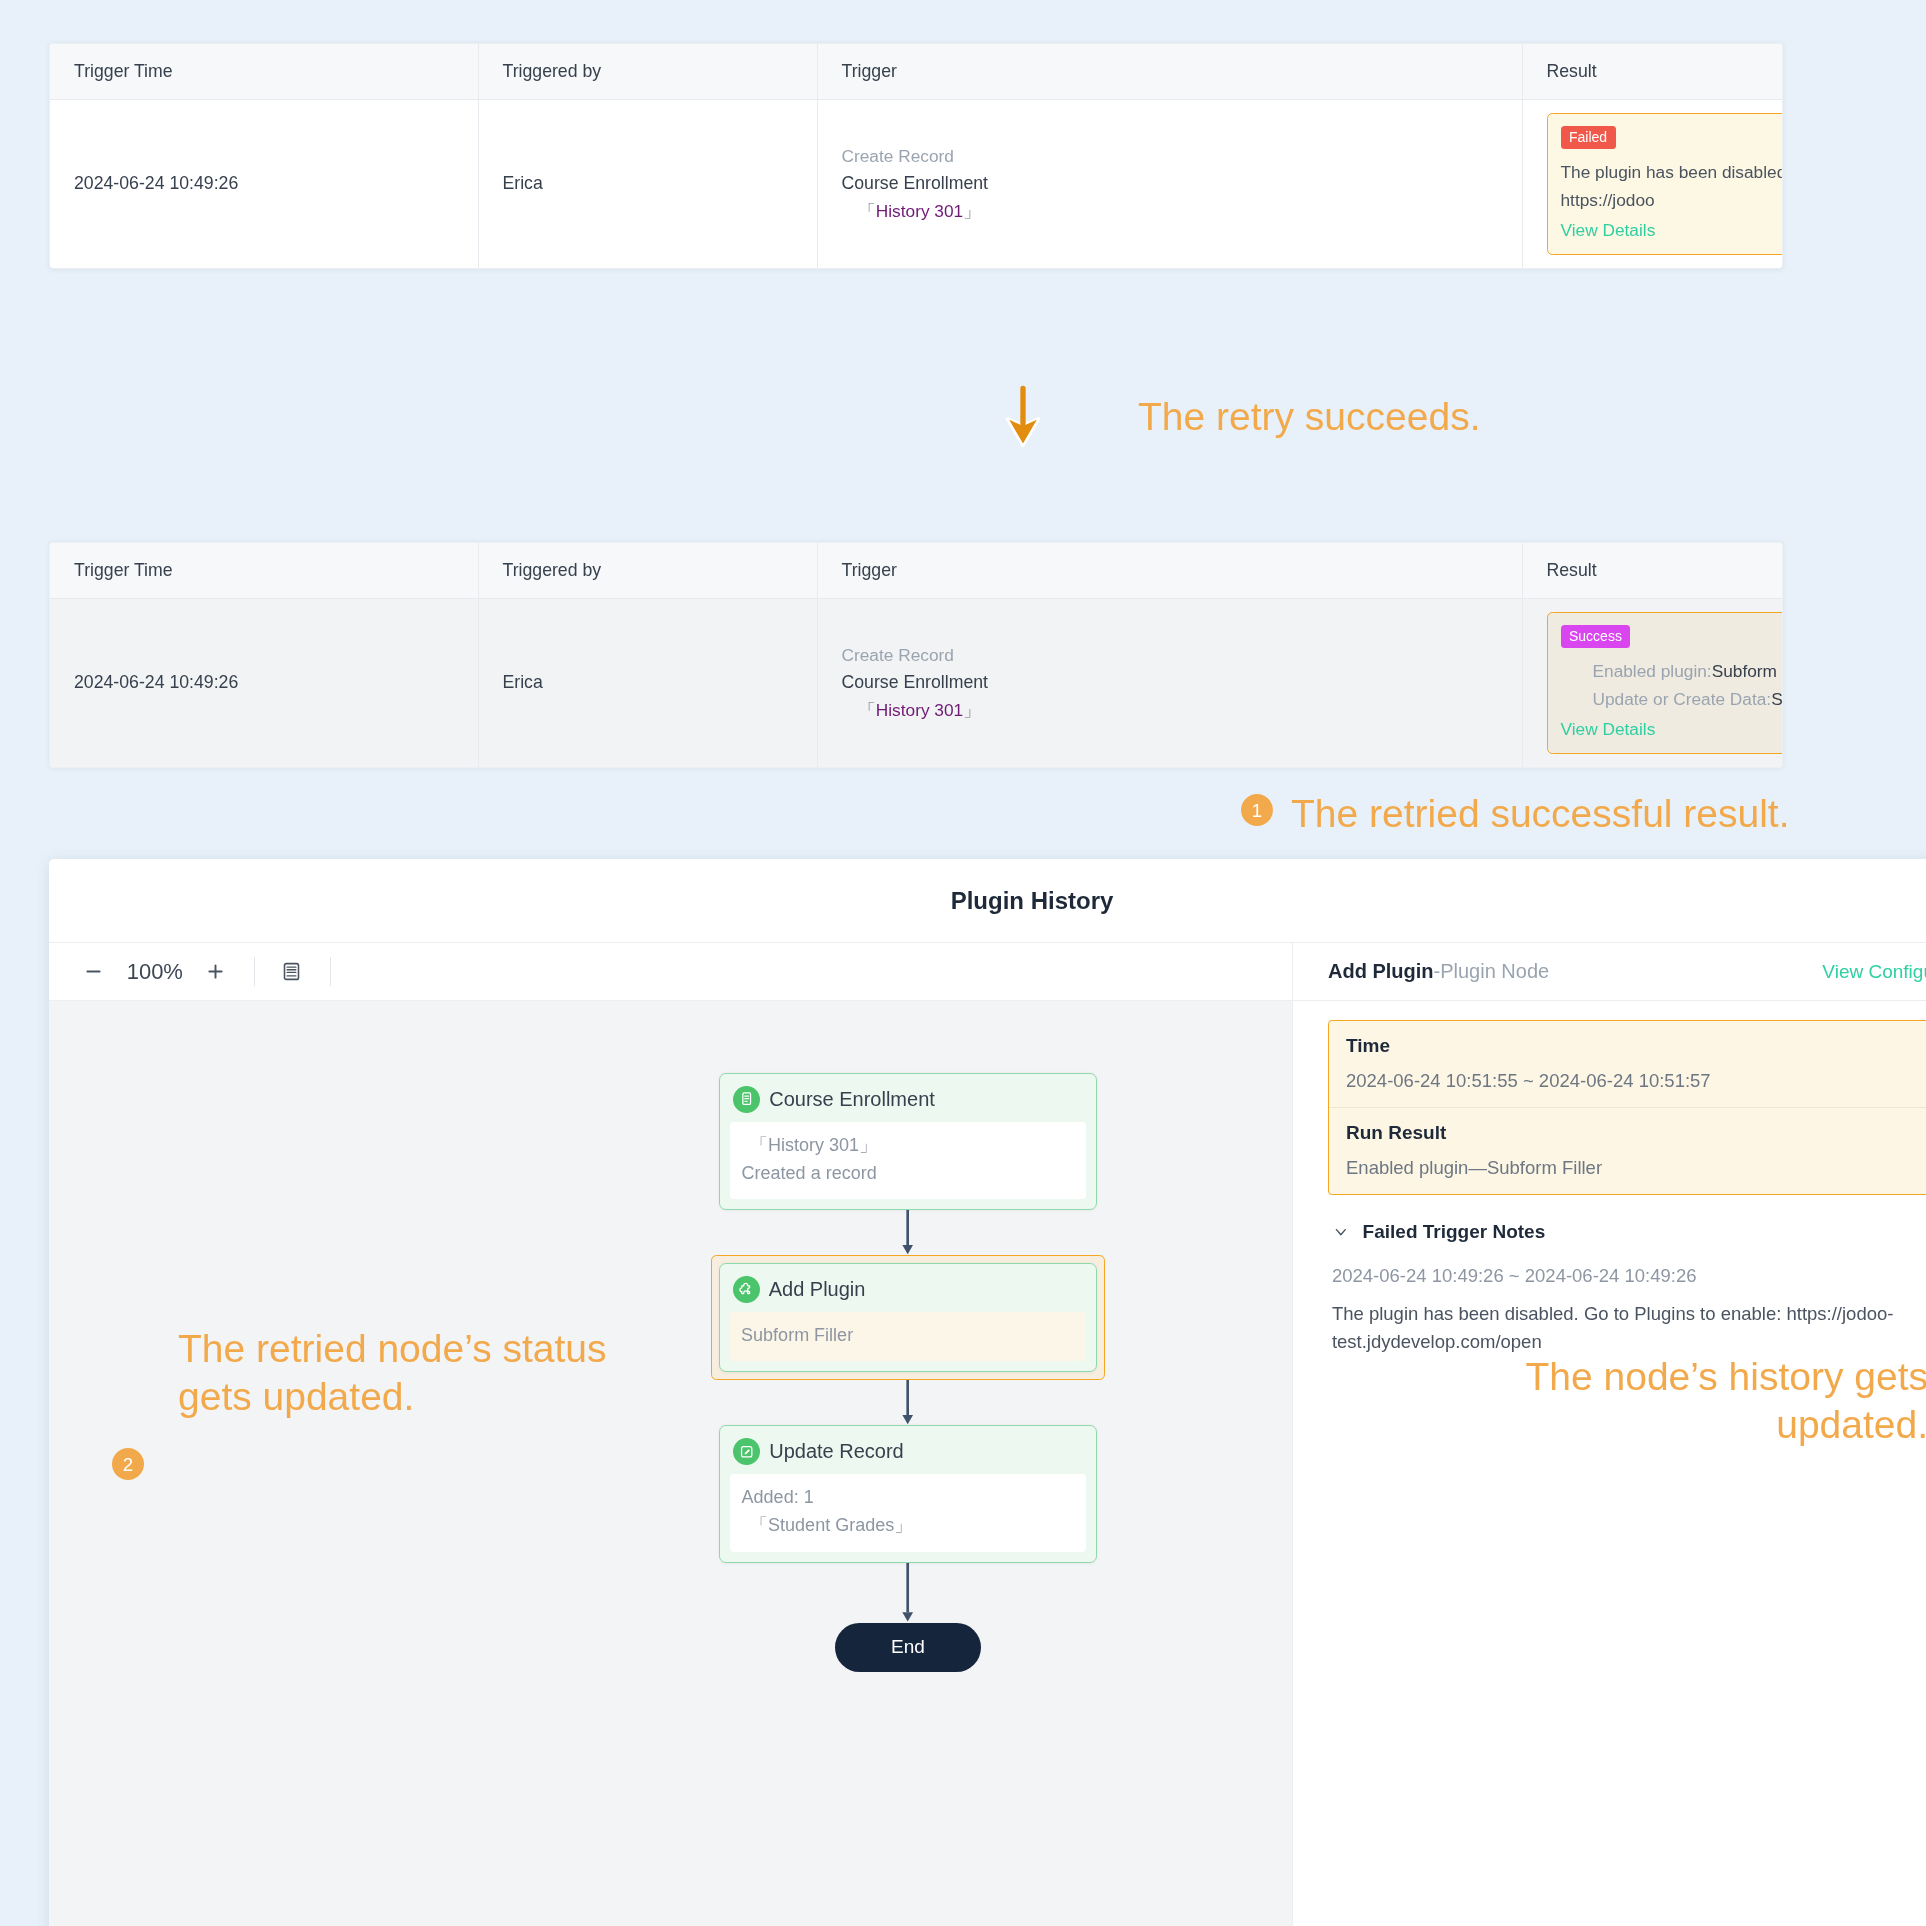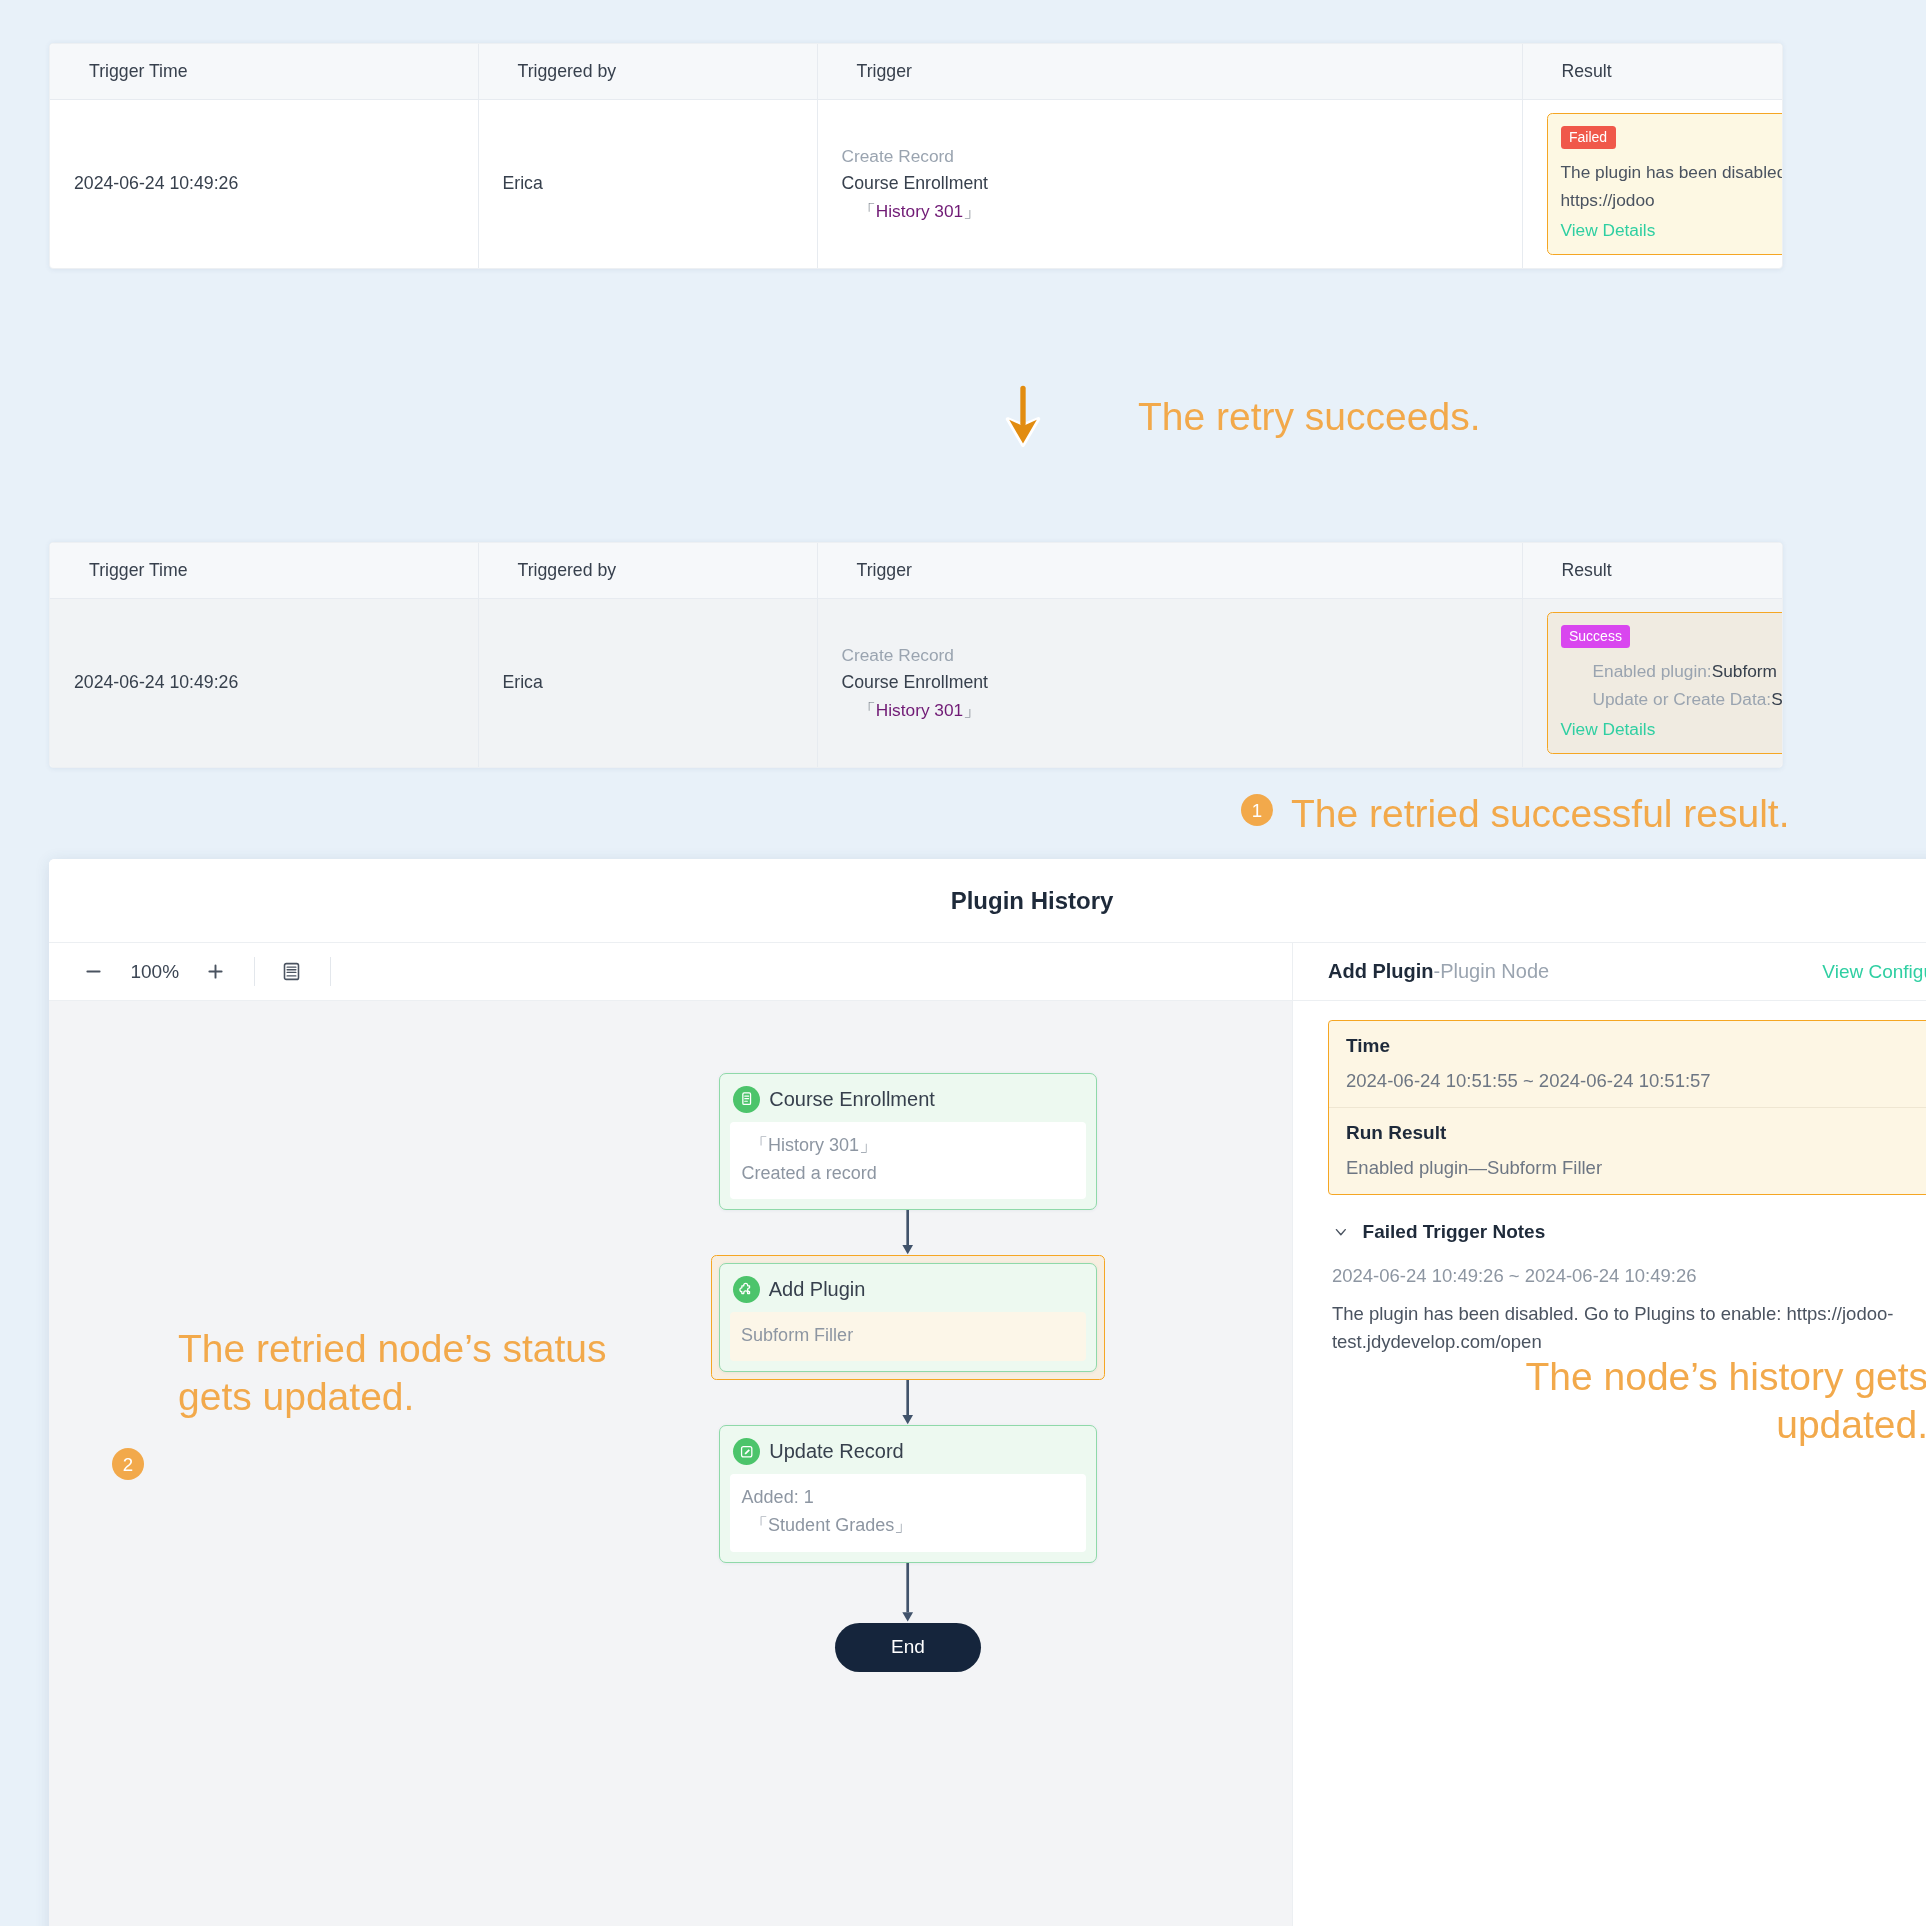--- a/index.html
+++ b/index.html
@@ -21,21 +21,21 @@
     overflow: hidden;
     border: 0.4px solid #edf0f3;
   }
   .tbl { width: 100%; border-collapse: collapse; table-layout: fixed; }
   .tbl th {
     background: #f6f8fa;
     color: #37404d;
     font-size: 17.7px;
     font-weight: 400;
     text-align: left;
-    padding: 17px 0 17px 39px;
+    padding: 17px 0 17px 24px;
     border-right: 0.4px solid #e7ebf0;
     border-bottom: 0.4px solid #e7ebf0;
   }
   .tbl th:last-child { border-right: none; }
   .tbl td {
     font-size: 17.7px;
     color: #37404d;
     vertical-align: middle;
     padding: 13px 0 13px 24px;
     border-right: 0.4px solid #e7ebf0;
@@ -139,21 +139,21 @@
     gap: 0;
     padding-left: 22.3px;
     border-bottom: 0.4px solid #eceff2;
     background: #fff;
   }
   .tool-btn {
     width: 45px; height: 42px;
     display: flex; align-items: center; justify-content: center;
     cursor: pointer;
   }
-  .zoom-label { font-size: 19px; color: #3c4654; width: 77px; text-align: center; }
+  .zoom-label { font-size: 22px; color: #3c4654; width: 77px; text-align: center; }
   .tool-div { width: 0.4px; height: 29px; background: #e3e7ec; margin: 0 15.4px; }
 
   .canvas-area {
     flex: 1;
     background: #f3f4f6;
     position: relative;
     overflow: hidden;
   }
 
   

